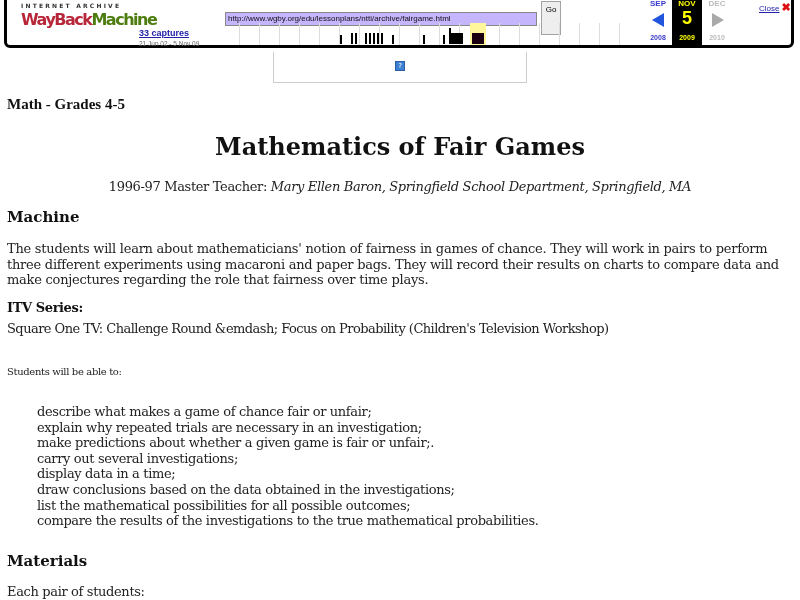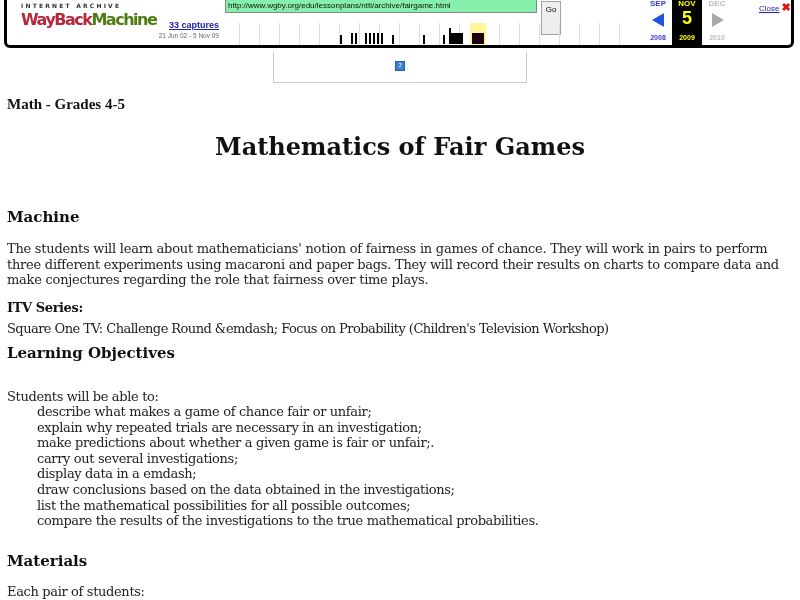--- a/index.html
+++ b/index.html
@@ -13,27 +13,27 @@
     }
     .wb-logo { position: absolute; left: 14px; top: 5px; width: 90px; height: 36px; }
     .wb-logo .ia {
       font-family: "DejaVu Sans", sans-serif; font-size: 6px; letter-spacing: 2.2px; color: #333; font-weight: bold;
       white-space: nowrap;
     }
     .wb-logo .wm { margin-top: 2px; font-family: "DejaVu Sans", sans-serif; font-weight: bold; font-size: 16px; letter-spacing: -1.5px; line-height: 18px; white-space: nowrap; }
     .wb-logo .wm .way { color: #b8263a; }
     .wb-logo .wm .mach { color: #4d7c0f; }
 
-    .wb-captures { position: absolute; left: 132px; top: 23px; width: 80px; text-align: right; }
+    .wb-captures { position: absolute; left: 132px; top: 31px; width: 80px; text-align: left; }
     .wb-captures a { font-family: "Liberation Sans", sans-serif; font-size: 9px; color: #2222aa; text-decoration: underline; font-weight: bold; display: block; }
     .wb-captures .range { font-family: "Liberation Sans", sans-serif; font-size: 6.5px; color: #666; margin-top: 2px; white-space: nowrap; }
 
     .wb-url {
-      position: absolute; left: 218px; top: 2px; width: 312px; height: 14px;
-      border: 1px solid #888; background: #86efac;
+      position: absolute; left: 218px; top: 15px; width: 312px; height: 14px;
+      border: 1px solid #888; background: #c4b5fd;
       font-family: "Liberation Sans", sans-serif; font-size: 8px; line-height: 12px; padding-left: 2px; color: #111;
       white-space: nowrap; overflow: hidden;
     }
     .wb-go {
       position: absolute; left: 534px; top: 4px; width: 20px; height: 34px;
       border: 1px solid #a3a3a3; background: #eee; font-family: Liberation Sans, sans-serif; font-size: 8px;
       line-height: 15px; text-align: center; color: #000;
     }
 
     .wb-timeline { position: absolute; left: 212px; top: 26px; width: 420px; height: 22px; }
@@ -70,21 +70,21 @@
     
     .content { position: absolute; left: 7px; top: 96px; width: 790px; }
     .grade { font-family: Liberation Serif, serif; font-weight: bold; font-size: 15px; margin: 0; color: #111; }
     .title { position: absolute; top: 36px; left: 0; width: 786px; text-align: center; font-family: "DejaVu Serif", serif; font-weight: bold; font-size: 24px; color: #111; margin: 0; }
     .teacher { position: absolute; top: 83px; left: 0; width: 786px; text-align: center; font-family: "DejaVu Serif", serif; font-size: 13px; color: #222; letter-spacing: -0.35px; }
     .teacher i { font-style: italic; }
     .h2 { position: absolute; left: 0; font-family: "DejaVu Serif", serif; font-weight: bold; font-size: 15px; color: #111; margin: 0; }
     .para { position: absolute; left: 0; width: 790px; font-family: "DejaVu Serif", serif; font-size: 13px; line-height: 15.5px; color: #222; letter-spacing: -0.25px; }
     .itv-label { position: absolute; left: 0; top: 204px; font-family: "DejaVu Serif", serif; font-weight: bold; font-size: 13px; color: #111; letter-spacing: -0.4px; }
     .itv-value { position: absolute; left: 0; top: 225px; font-family: "DejaVu Serif", serif; font-size: 13px; color: #222; letter-spacing: -0.55px; }
-    .intro { position: absolute; left: 0; top: 293px; font-family: "DejaVu Serif", serif; font-size: 13px; color: #222; letter-spacing: -0.35px; }
+    .intro { position: absolute; left: 0; top: 270px; font-family: "DejaVu Serif", serif; font-size: 10px; color: #222; letter-spacing: -0.35px; }
     .objectives { position: absolute; left: 30px; top: 308px; margin: 0; padding: 0; list-style: none; }
     .objectives li { font-family: "DejaVu Serif", serif; font-size: 13px; line-height: 15.6px; color: #222; letter-spacing: -0.35px; white-space: nowrap; }
     .materials-intro { position: absolute; left: 0; top: 488px; font-family: "DejaVu Serif", serif; font-size: 13px; color: #222; letter-spacing: -0.35px; }
   </style>
 </head>
 <body>
 
 <div class="wb-frame">
   <div class="wb-logo">
     <div class="ia">INTERNET ARCHIVE</div>
@@ -166,36 +166,36 @@
   </div>
 </div>
 
 <div class="banner-box">
   <div class="banner-icon">?</div>
 </div>
 
 <div class="content">
   <h3 class="grade">Math - Grades 4-5</h3>
   <h1 class="title">Mathematics of Fair Games</h1>
+  <div class="teacher"><span>1996-97 Master Teacher: </span><i>Mary Ellen Baron, Springfield School Department, Springfield, MA</i></div>
 
   <h2 class="h2" style="top:112px">Machine</h2>
   <div class="para" style="top:145px">The students will learn about mathematicians' notion of fairness in games of chance. They will work in pairs to perform three different experiments using macaroni and paper bags. They will record their results on charts to compare data and make conjectures regarding the role that fairness over time plays.</div>
 
   <div class="itv-label">ITV Series:</div>
   <div class="itv-value">Square One TV: Challenge Round &amp;emdash; Focus on Probability (Children's Television Workshop)</div>
 
-  <h2 class="h2" style="top:248px">Learning Objectives</h2>
   <div class="intro">Students will be able to:</div>
 
   <ul class="objectives">
     <li>describe what makes a game of chance fair or unfair;</li>
     <li>explain why repeated trials are necessary in an investigation;</li>
     <li>make predictions about whether a given game is fair or unfair;.</li>
     <li>carry out several investigations;</li>
-    <li>display data in a emdash;</li>
+    <li>display data in a time;</li>
     <li>draw conclusions based on the data obtained in the investigations;</li>
     <li>list the mathematical possibilities for all possible outcomes;</li>
     <li>compare the results of the investigations to the true mathematical probabilities.</li>
   </ul>
 
   <h2 class="h2" style="top:456px">Materials</h2>
   <div class="materials-intro">Each pair of students:</div>
 </div>
 
 </body></html>

